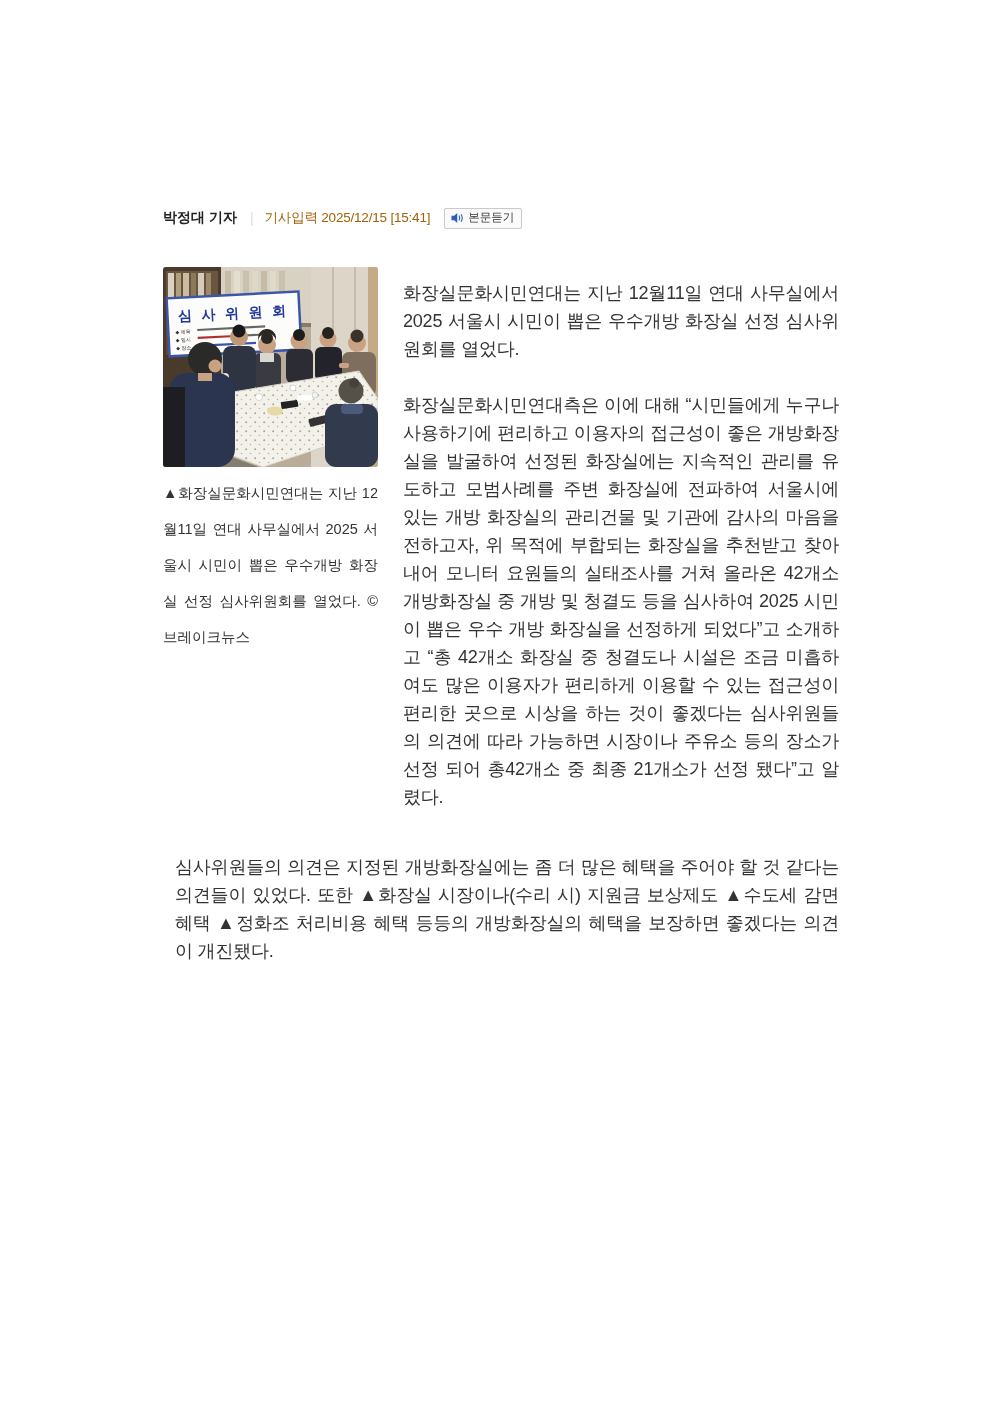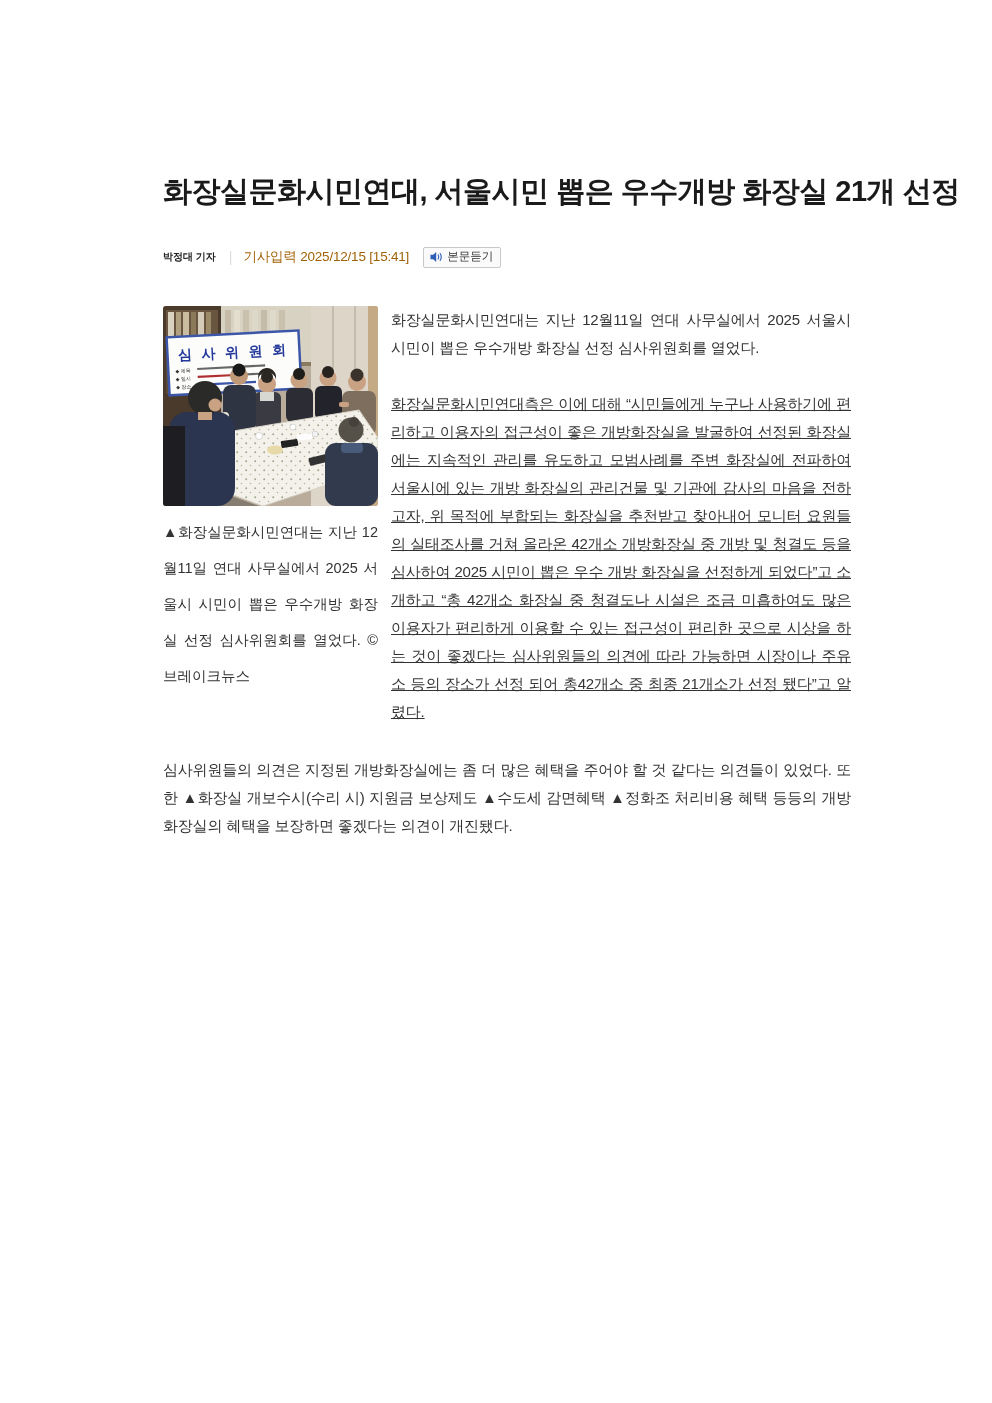--- a/index.html
+++ b/index.html
@@ -28,21 +28,21 @@
     color: #1a1a1a;
     white-space: nowrap;
   }
   .byline-row {
     margin-top: 33px;
     display: flex;
     align-items: center;
     height: 26px;
   }
   .reporter {
-    font-size: 10px;
+    font-size: 14px;
     font-weight: 700;
     color: #222222;
   }
   .byline-divider {
     color: #dddddd;
     font-size: 14px;
     margin: 0 11px 0 13px;
   }
   .published {
     font-size: 13.5px;
@@ -93,45 +93,43 @@
     line-height: 36px;
     color: #333333;
     text-align: justify;
     word-break: break-all;
   }
   .right-col {
     flex: 1;
     min-width: 0;
   }
   .body-text {
-    margin: 0;
-    font-size: 15px;
+    margin: 12px;
+    font-size: 18px;
     line-height: 28px;
     color: #333333;
     text-align: justify;
     word-break: break-all;
     letter-spacing: -0.2px;
   }
   .right-col .body-text + .body-text {
     margin-top: 28px;
-    text-decoration: underline;
   }
   .full-paragraphs .body-text {
     margin-top: 28px;
   }
   .full-paragraphs .body-text:first-child {
     margin-top: 30px;
   }
 </style>
 </head>
 <body>
 
 <div class="container">
 
-  <h1 class="article-title">화장실문화시민연대, 서울시민 뽑은 우수개방 화장실 21개 선정</h1>
 
   <div class="byline-row">
     <span class="reporter">박정대 기자</span>
     <span class="byline-divider">|</span>
     <span class="published">기사입력 2025/12/15 [15:41]</span>
     <button class="listen-btn">
       <span class="spk">
         <svg width="13" height="12" viewBox="0 0 13 12">
           <polygon points="0.5,3.7 3.2,3.7 6.2,1 6.2,11 3.2,8.3 0.5,8.3" fill="#2e5fb7"></polygon>
           <path d="M8,3.5 Q9.6,6 8,8.5" stroke="#2e5fb7" stroke-width="1.1" fill="none"></path>
@@ -250,16 +248,16 @@
     </div>
 
     <div class="right-col">
       <p class="body-text">화장실문화시민연대는 지난 12월11일 연대 사무실에서 2025 서울시 시민이 뽑은 우수개방 화장실 선정 심사위원회를 열었다.</p>
       <p class="body-text">화장실문화시민연대측은 이에 대해 “시민들에게 누구나 사용하기에 편리하고 이용자의 접근성이 좋은 개방화장실을 발굴하여 선정된 화장실에는 지속적인 관리를 유도하고 모범사례를 주변 화장실에 전파하여 서울시에 있는 개방 화장실의 관리건물 및 기관에 감사의 마음을 전하고자, 위 목적에 부합되는 화장실을 추천받고 찾아내어 모니터 요원들의 실태조사를 거쳐 올라온 42개소 개방화장실 중 개방 및 청결도 등을 심사하여 2025 시민이 뽑은 우수 개방 화장실을 선정하게 되었다”고 소개하고 “총 42개소 화장실 중 청결도나 시설은 조금 미흡하여도 많은 이용자가 편리하게 이용할 수 있는 접근성이 편리한 곳으로 시상을 하는 것이 좋겠다는 심사위원들의 의견에 따라 가능하면 시장이나 주유소 등의 장소가 선정 되어 총42개소 중 최종 21개소가 선정 됐다”고 알렸다.</p>
     </div>
 
   </div>
 
   <div class="full-paragraphs">
-    <p class="body-text">심사위원들의 의견은 지정된 개방화장실에는 좀 더 많은 혜택을 주어야 할 것 같다는 의견들이 있었다. 또한 ▲화장실 개보수시(수리 시) 지원금 보상제도 ▲수도세 감면혜택 ▲정화조 처리비용 혜택 등등의 개방화장실의 혜택을 보장하면 좋겠다는 의견이 개진됐다.</p>
+    <p class="body-text">심사위원들의 의견은 지정된 개방화장실에는 좀 더 많은 혜택을 주어야 할 것 같다는 의견들이 있었다. 또한 ▲화장실 시장이나(수리 시) 지원금 보상제도 ▲수도세 감면혜택 ▲정화조 처리비용 혜택 등등의 개방화장실의 혜택을 보장하면 좋겠다는 의견이 개진됐다.</p>
   </div>
 
 </div>
 
 </body></html>

